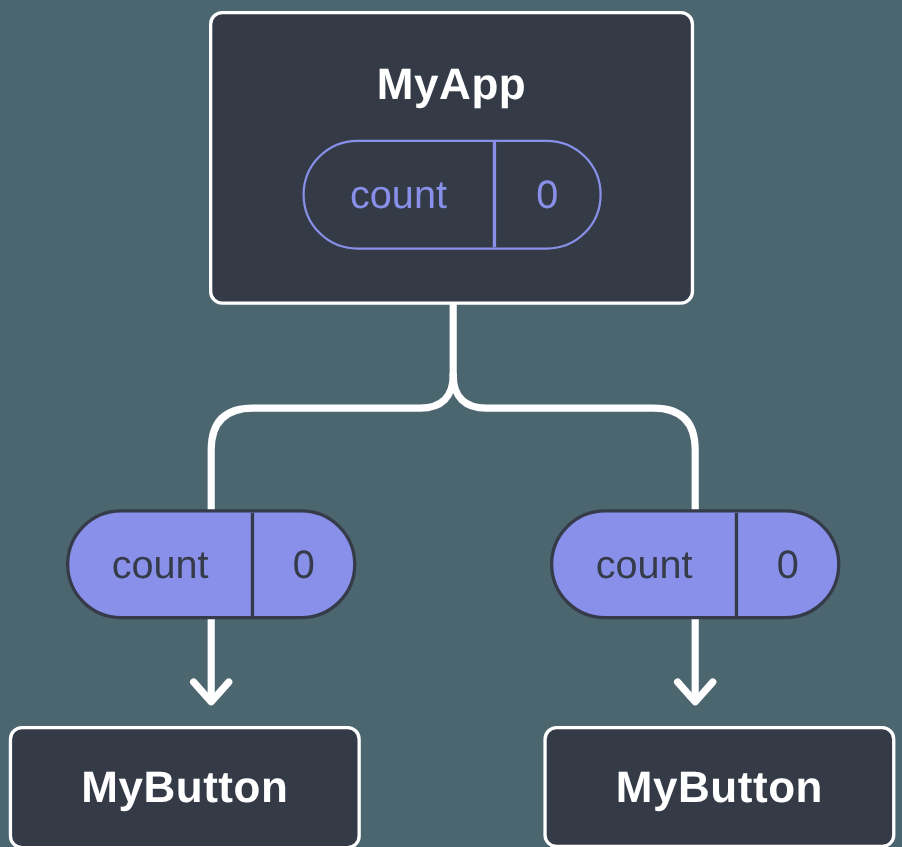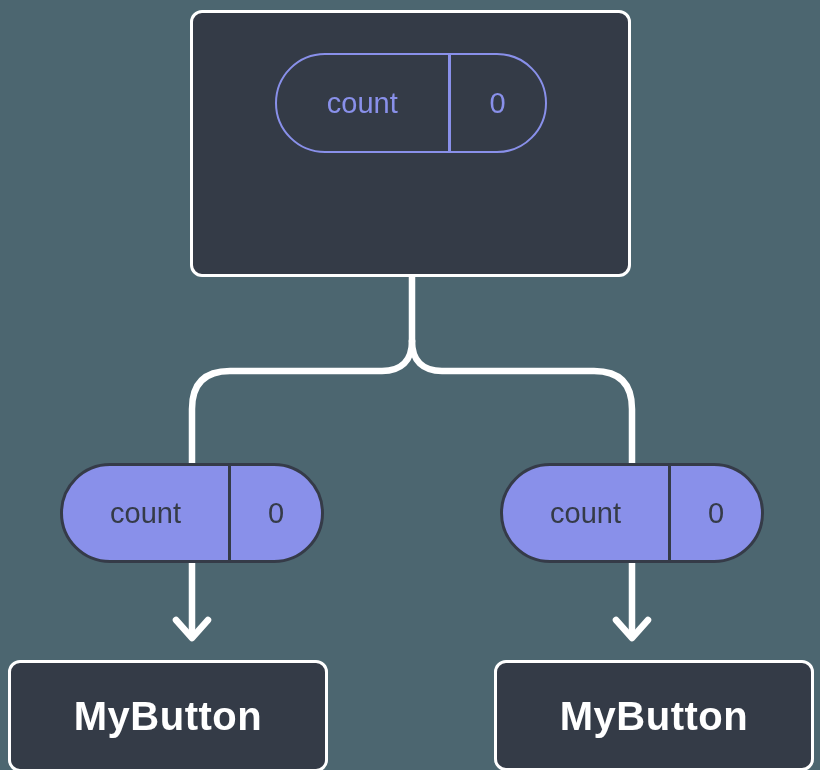--- a/index.html
+++ b/index.html
@@ -58,21 +58,21 @@
     flex-direction: column;
     align-items: center;
     padding-top: 40px;
     gap: 26px;
   }
   .pill {
     display: flex;
     align-items: stretch;
     border-radius: 50px;
     overflow: hidden;
-    font-size: 29px;
+    font-size: 36px;
     z-index: 2;
   }
   .pill .seg {
     display: flex;
     align-items: center;
     justify-content: center;
   }
   .pill .seg.name { flex: 0 0 64%; }
   .pill .seg.value { flex: 1 1 auto; }
   .pill.outline {
@@ -115,20 +115,21 @@
 
   <svg class="connectors" width="820" height="770" viewBox="0 0 820 770" xmlns="http://www.w3.org/2000/svg">
     <path d="M412 277 L412 341"></path>
     <path d="M412 341 C412 361 401 371 382 371 L230 371 Q192 371 192 409 L192 633"></path>
     <path d="M412 341 C412 361 423 371 442 371 L594 371 Q632 371 632 409 L632 633"></path>
     <path d="M176 620 L192 638 L208 620"></path>
     <path d="M616 620 L632 638 L648 620"></path>
   </svg>
 
   <div class="node root">
+    <div class="node-title">MyApp</div>
     <div class="pill outline">
       <span class="seg name">count</span>
       <span class="divider"></span>
       <span class="seg value">0</span>
     </div>
   </div>
 
   <div class="pill filled pill-left">
     <span class="seg name">count</span>
     <span class="divider"></span>

